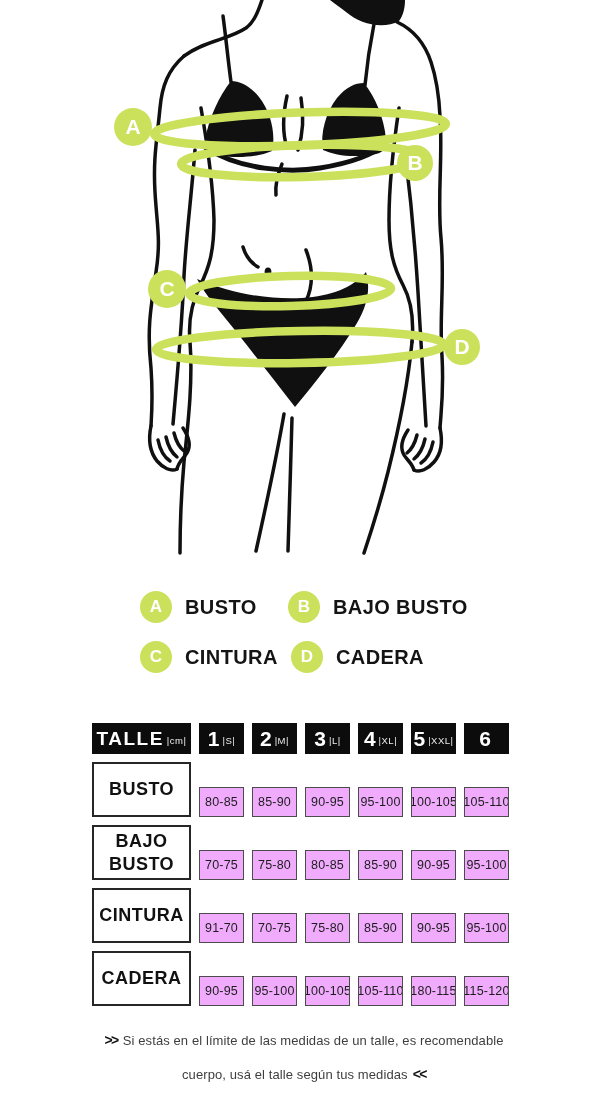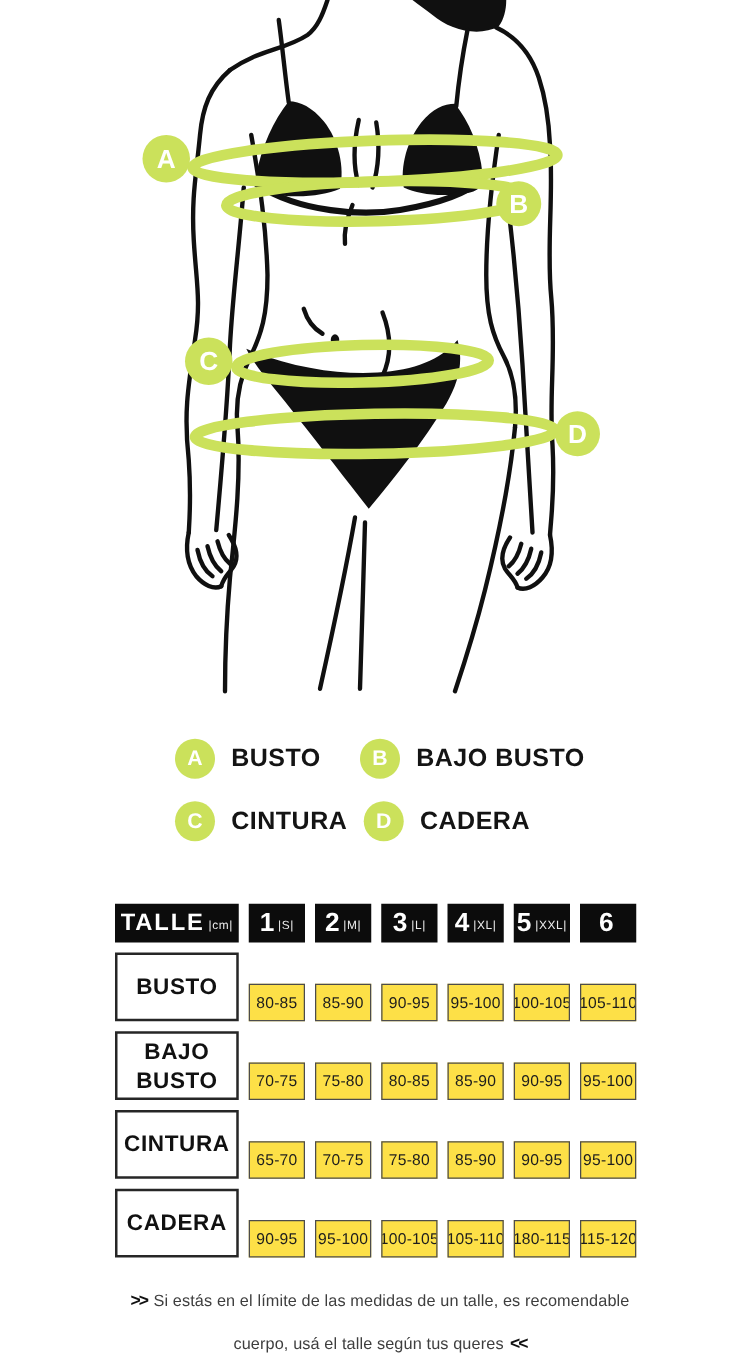--- a/index.html
+++ b/index.html
@@ -38,21 +38,21 @@
   }
   .th .num{font-size:21px;font-weight:bold;}
   .th .sub{font-size:9.5px;color:#ededed;letter-spacing:.5px;margin-top:4px;}
   .th-talle .title{font-size:19px;font-weight:bold;letter-spacing:1.5px;}
   .label-cell{
     background:#fff;border:2px solid #262626;display:flex;align-items:center;justify-content:center;
     font-size:18px;font-weight:bold;letter-spacing:.5px;text-align:center;line-height:1.25;
     padding:0 6px;
   }
   .value-cell{
-    background:#fde047;border:1.5px solid #4c4c4c;display:flex;align-items:center;justify-content:center;
+    background:#f0abfc;border:1.5px solid #4c4c4c;display:flex;align-items:center;justify-content:center;
     font-size:12.5px;color:#1d1d1d;letter-spacing:.2px;white-space:nowrap;overflow:hidden;margin-top:25px;
   }
   
   .note{
     position:absolute;left:0;top:1028px;width:600px;margin:4px;text-align:center;
     font-size:13px;line-height:17px;color:#3e3e3e;letter-spacing:.1px;
   }
   .chev{font-weight:bold;color:#101010;letter-spacing:-1.5px;font-size:14px;}
   .chev-r{margin-right:5px;}
   .chev-l{margin-left:5px;}
@@ -180,35 +180,35 @@
 
     <div class="label-cell">BAJO BUSTO</div>
     <div class="value-cell">70-75</div>
     <div class="value-cell">75-80</div>
     <div class="value-cell">80-85</div>
     <div class="value-cell">85-90</div>
     <div class="value-cell">90-95</div>
     <div class="value-cell">95-100</div>
 
     <div class="label-cell">CINTURA</div>
-    <div class="value-cell">65-70</div>
+    <div class="value-cell">91-70</div>
     <div class="value-cell">70-75</div>
     <div class="value-cell">75-80</div>
     <div class="value-cell">85-90</div>
     <div class="value-cell">90-95</div>
     <div class="value-cell">95-100</div>
 
     <div class="label-cell">CADERA</div>
     <div class="value-cell">90-95</div>
     <div class="value-cell">95-100</div>
     <div class="value-cell">100-105</div>
     <div class="value-cell">105-110</div>
     <div class="value-cell">180-115</div>
     <div class="value-cell">115-120</div>
   </div>
 
   <p class="note">
     <span class="chev chev-r">&gt;&gt;</span><span>Si estás en el límite de las medidas de un talle, es recomendable</span><br>
     <br>
-    <span>cuerpo, usá el talle según tus queres</span><span class="chev chev-l">&lt;&lt;</span>
+    <span>cuerpo, usá el talle según tus medidas</span><span class="chev chev-l">&lt;&lt;</span>
   </p>
 
 </div>
 
 </body></html>

